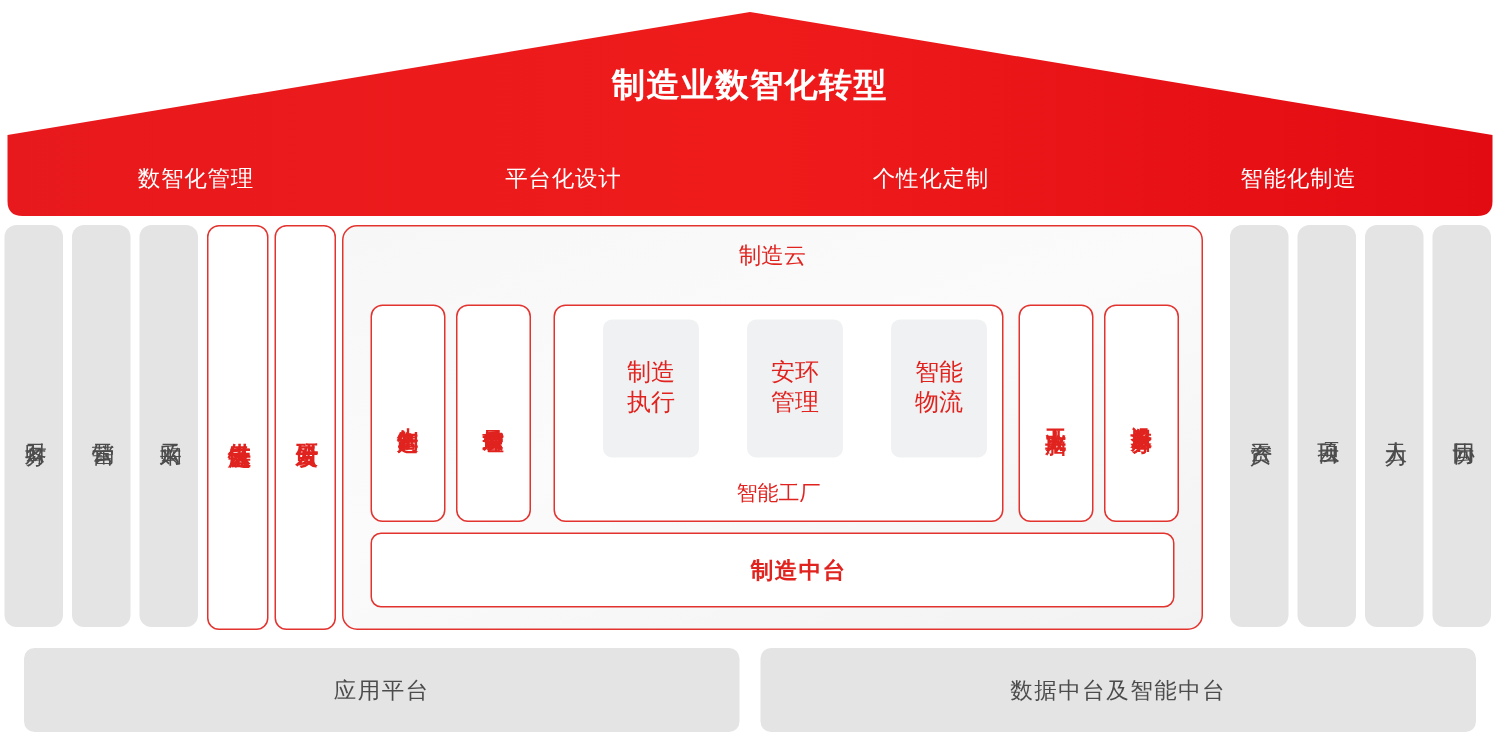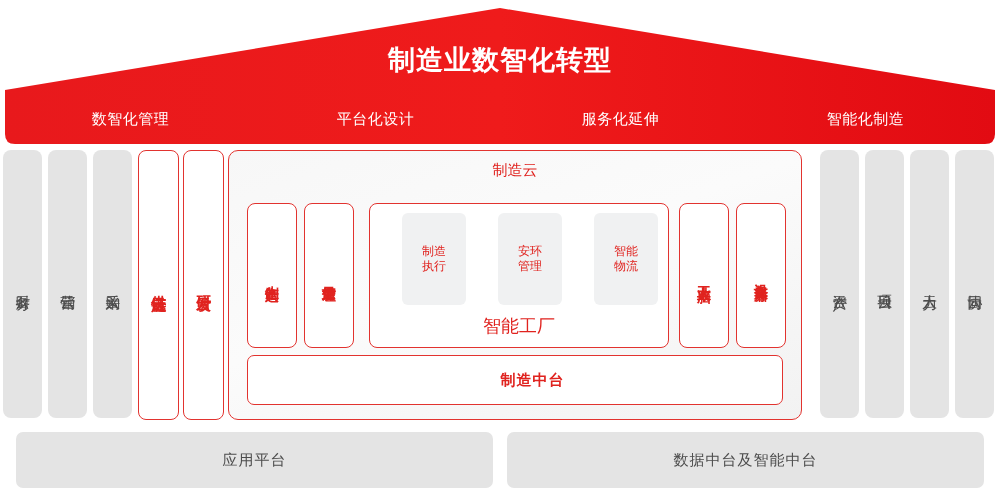--- a/index.html
+++ b/index.html
@@ -13,21 +13,21 @@
   #diagram{position:relative;width:1000px;height:492px;}
 
   
   .roof-svg{position:absolute;left:0;top:0;width:1000px;height:150px;}
 
   .roof-title{
     position:absolute;
     left:0;right:0;top:42px;
     text-align:center;
     color:#ffffff;
-    font-size:27px;
+    font-size:22px;
     font-weight:bold;
     letter-spacing:1px;
     z-index:3;
   }
 
   .banner-labels{
     position:absolute;
     left:8px;right:12px;top:103px;height:32px;
     display:flex;
     z-index:3;
@@ -126,31 +126,31 @@
     height:92px;
     display:flex;
     gap:10px;
   }
   .fcard{
     flex:1 1 0;
     background:#f0f1f2;
     border-radius:6px;
     display:flex;align-items:center;justify-content:center;
     color:#e0231f;
-    font-size:12px;
+    font-size:16px;
     line-height:1.28;
     text-align:center;
     margin-left:22px;
   }
   .factory-title{
     position:absolute;
     left:0;right:0;bottom:9px;
     text-align:center;
     color:#e0231f;
-    font-size:18px;
+    font-size:14px;
   }
 
   
   .zhongtai{
     position:absolute;
     left:18px;right:18px;bottom:14px;
     height:48px;
     background:#ffffff;
     border:1.3px solid #e2332f;
     border-radius:7px;
@@ -196,21 +196,21 @@
       </linearGradient>
     </defs>
     <path d="M500 8 L995 90 L995 134 Q995 144 985 144 L15 144 Q5 144 5 134 L5 90 Z" fill="url(#rg)"></path>
   </svg>
 
   <div class="roof-title">制造业数智化转型</div>
 
   <div class="banner-labels">
     <div class="bl">数智化管理</div>
     <div class="bl">平台化设计</div>
-    <div class="bl">服务化延伸</div>
+    <div class="bl">个性化定制</div>
     <div class="bl">智能化制造</div>
   </div>
 
   <div class="mid">
 
     <div class="vcol gray" style="left:3px;width:39px;">
       <span class="vlabel">财务云</span>
     </div>
     <div class="vcol gray" style="left:48px;width:39px;">
       <span class="vlabel">营销云</span>

